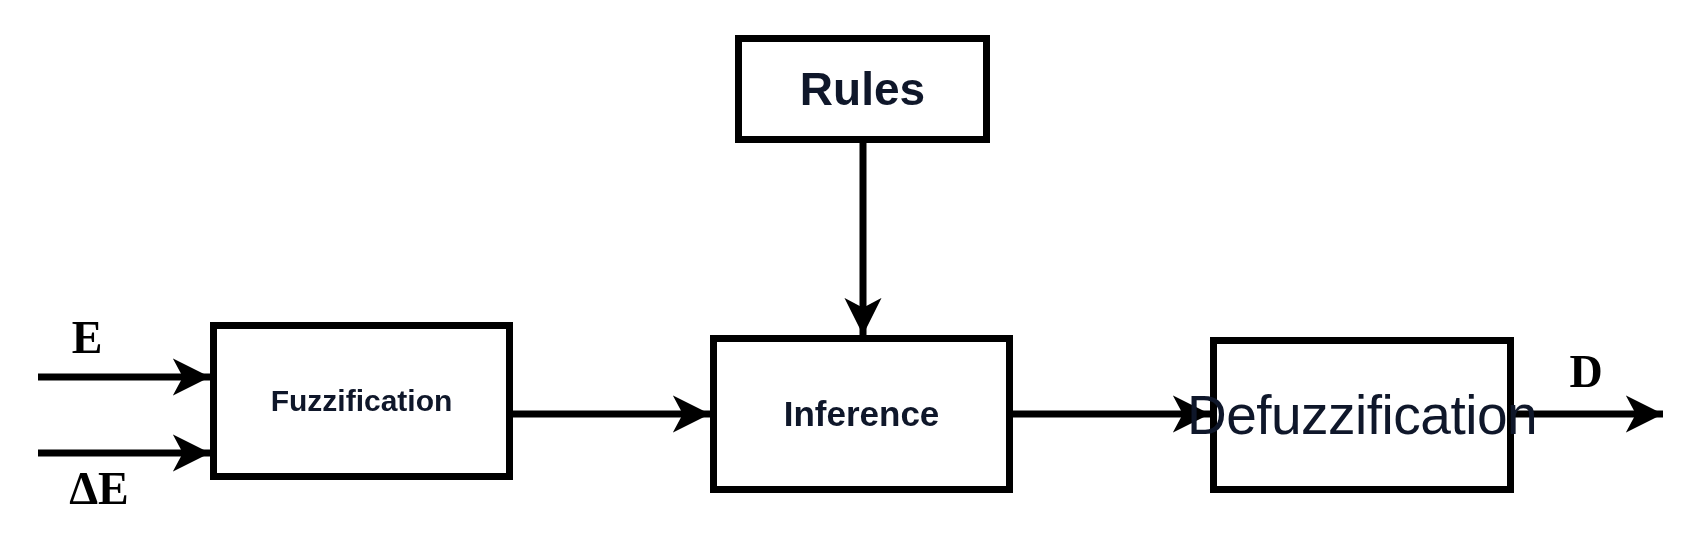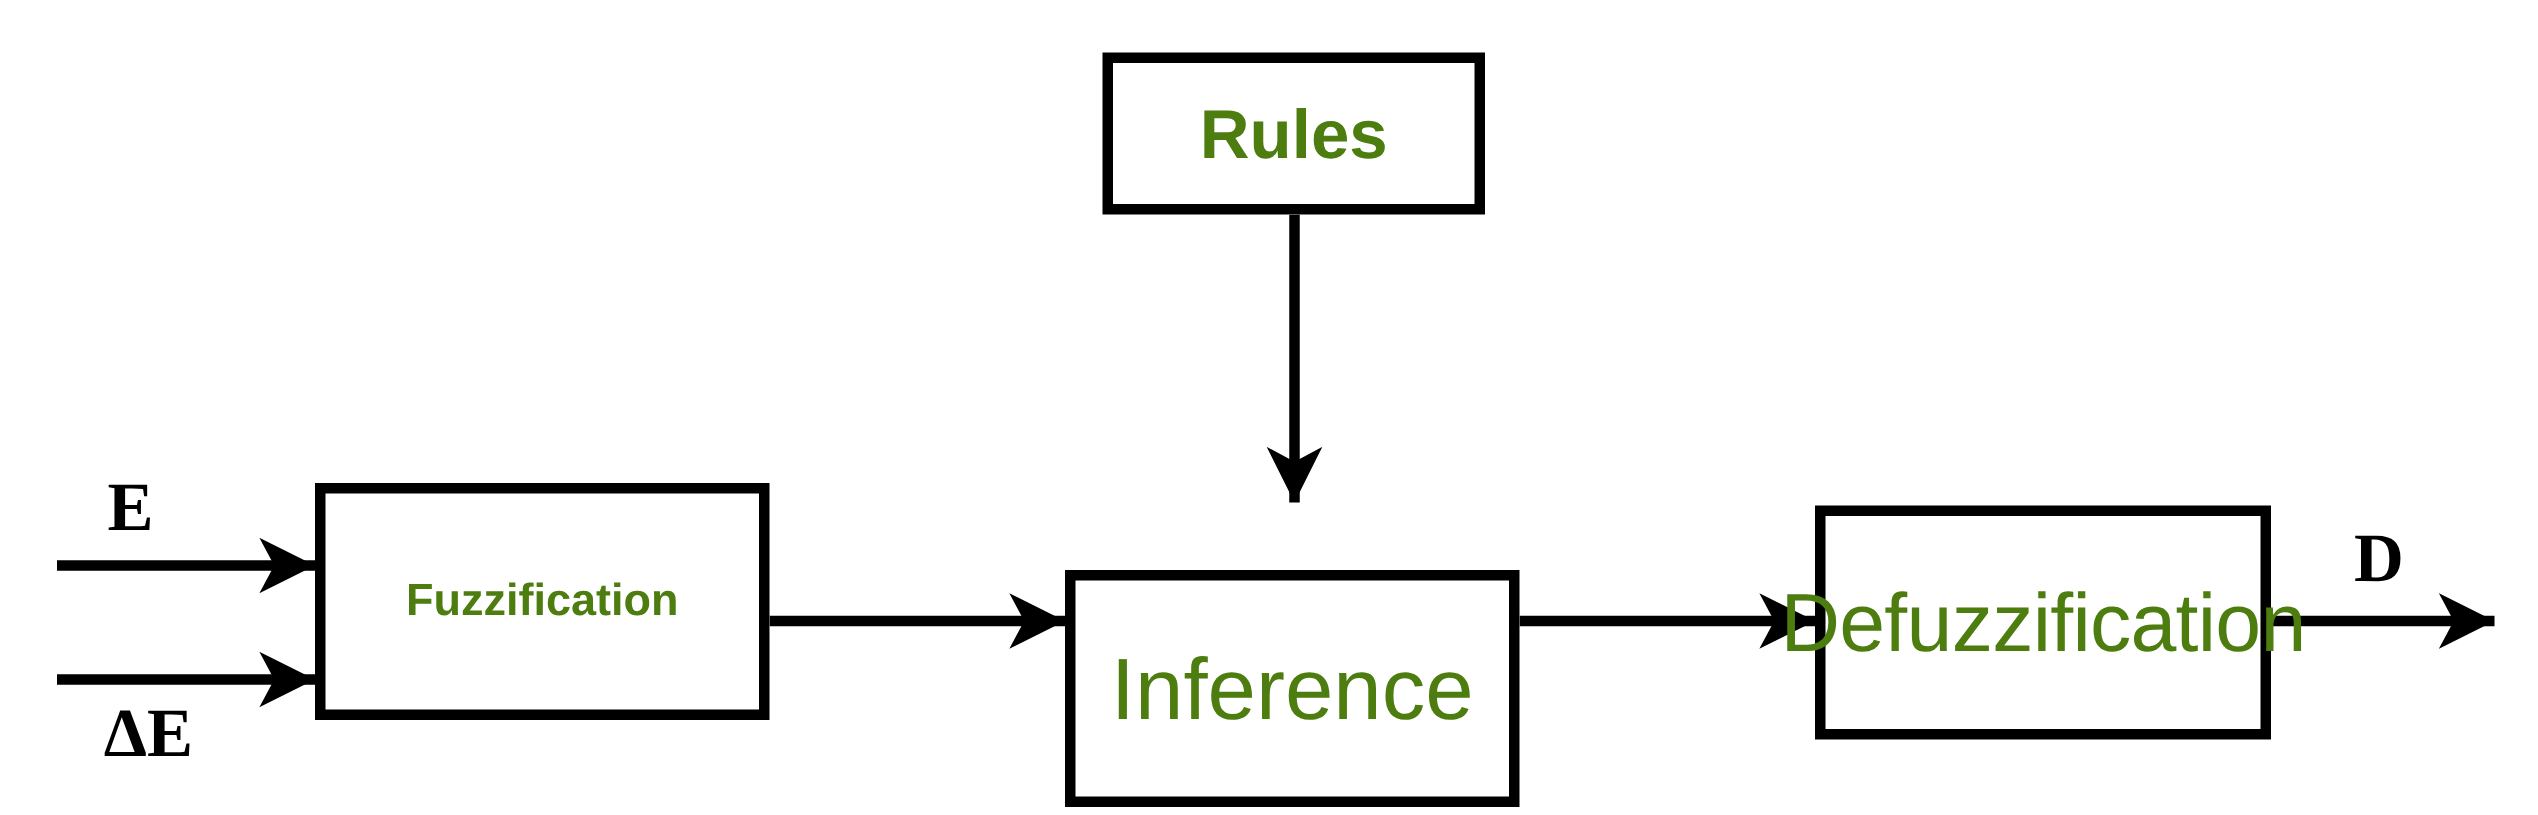--- a/index.html
+++ b/index.html
@@ -23,37 +23,37 @@
     height: 543px;
   }
   .node {
     position: absolute;
     box-sizing: border-box;
     border: 7px solid #000000;
     background: #ffffff;
     display: flex;
     align-items: center;
     justify-content: center;
-    color: #4d7c0f;
+    color: #0f172a;
     white-space: nowrap;
   }
   .node-rules {
     left: 735px; top: 35px;
     width: 255px; height: 108px;
     font-size: 46px; font-weight: bold;
   }
   .node-fuzzification {
     left: 210px; top: 322px;
     width: 303px; height: 158px;
     font-size: 30px; font-weight: bold;
   }
   .node-inference {
     left: 710px; top: 335px;
     width: 303px; height: 158px;
-    font-size: 58px; font-weight: normal; margin-top: 45px;
+    font-size: 35px; font-weight: bold;
   }
   .node-defuzzification {
     left: 1210px; top: 337px;
     width: 304px; height: 156px;
     font-size: 55px; font-weight: normal;
     letter-spacing: -0.5px;
   }
   .signal-label {
     position: absolute;
     width: 90px;

